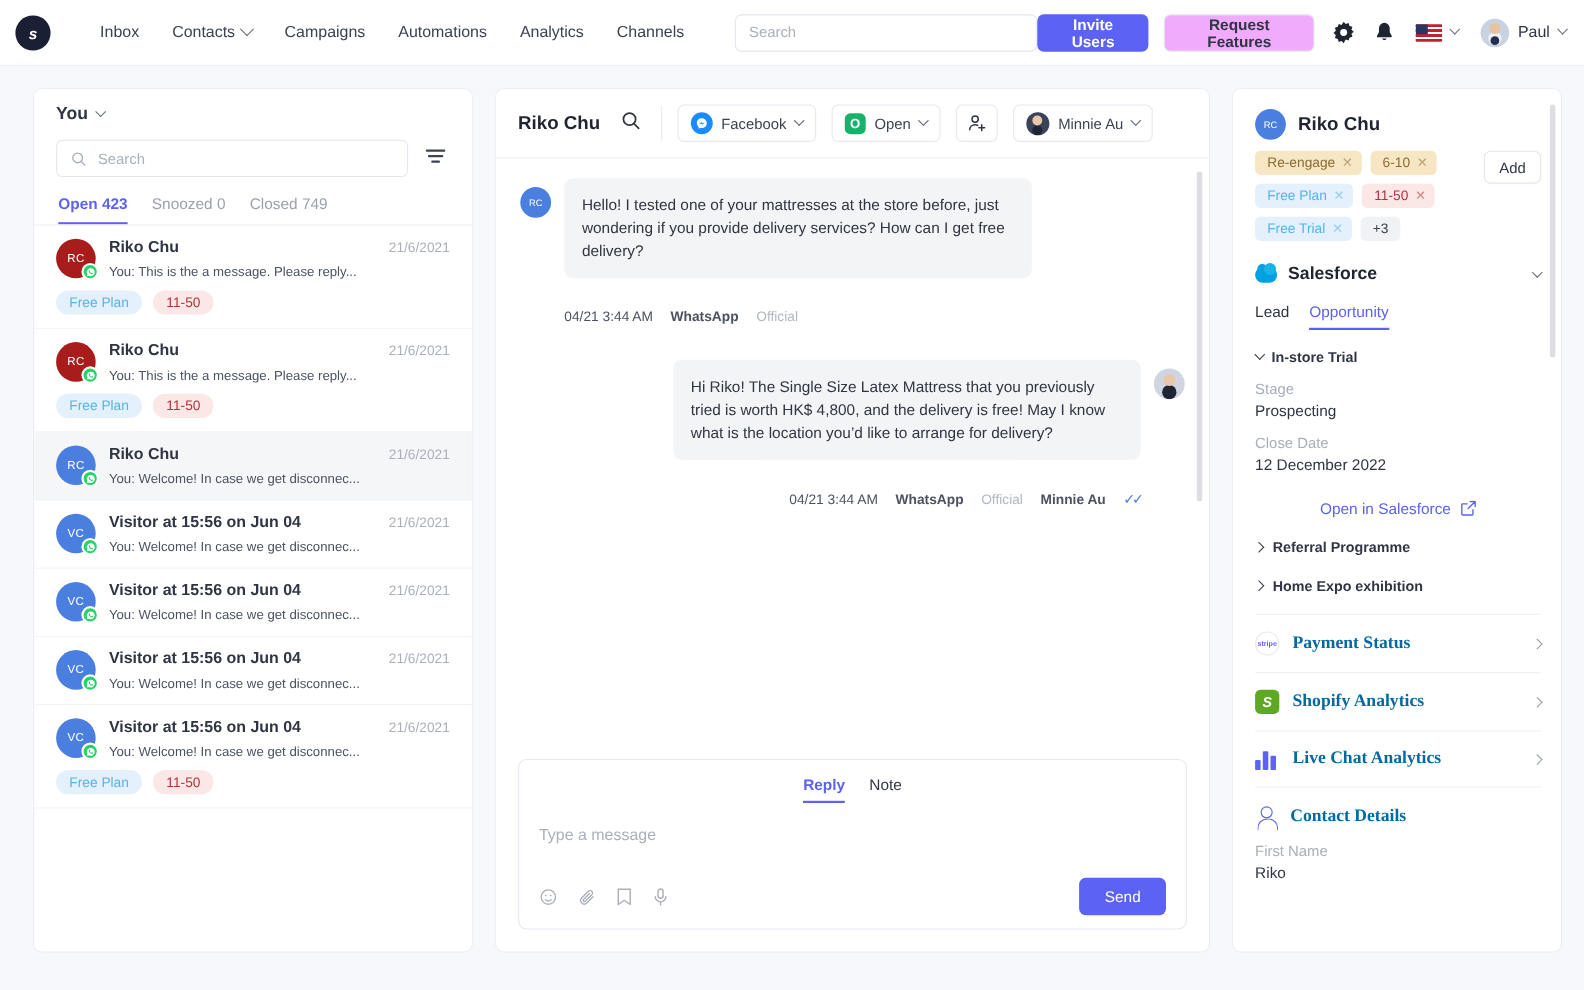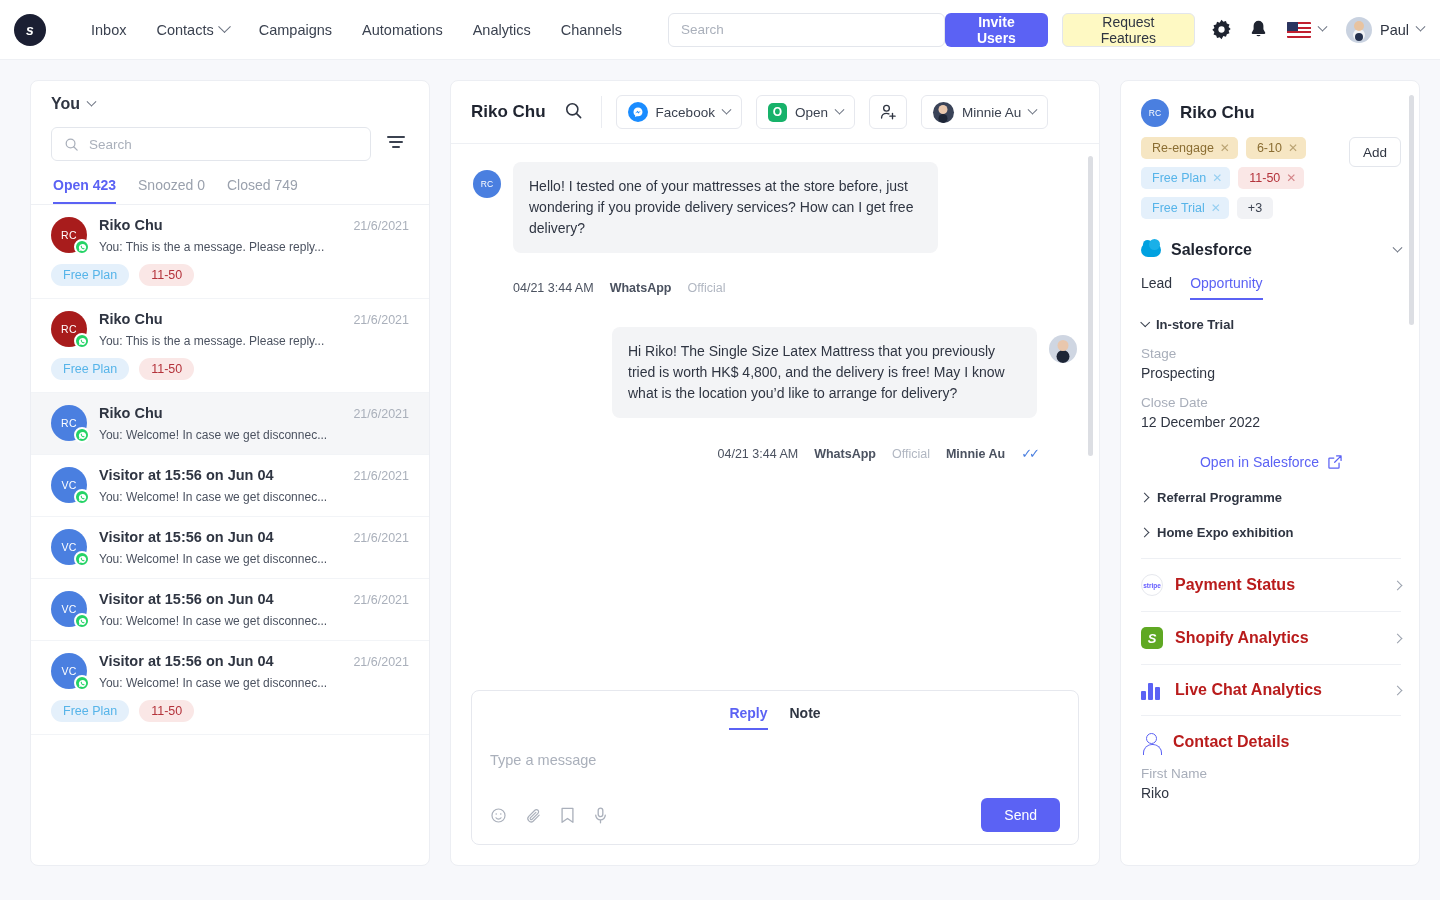--- a/index.html
+++ b/index.html
@@ -44,23 +44,23 @@
     display: flex; align-items: center; padding: 0 12px;
     font-size: 13.5px; color: #aab0bb; background: #fff;
   }
   .nav-right { margin-left: auto; display: flex; align-items: center; gap: 0; }
   .btn-primary {
     background: #5b62f4; color: #fff; border: none; border-radius: 6px;
     height: 34px; padding: 0 16px; font-size: 14px; font-weight: bold;
     cursor: pointer; font-family: inherit;
   }
   .btn-outline {
-    background: #fef9c3; color: #2f3542; border: 1px solid #e3e6ec; border-radius: 6px;
+    background: #f0abfc; color: #2f3542; border: 1px solid #e3e6ec; border-radius: 6px;
     height: 34px; padding: 0 16px; font-size: 14px; margin-left: 14px;
-    cursor: pointer; font-family: inherit;
+    cursor: pointer; font-family: inherit; font-weight: bold;
   }
   .icon-btn { margin-left: 16px; cursor: pointer; display:flex; align-items:center; }
   .flag {
     width: 24px; height: 16px; margin-left: 18px;
     background: repeating-linear-gradient(#c1202f 0 2.3px, #fff 2.3px 4.6px);
     position: relative; border-radius: 1px; overflow: hidden;
   }
   .flag::before {
     content:""; position: absolute; left:0; top:0; width: 11px; height: 9px;
     background: #2a3560;
@@ -176,21 +176,21 @@
   .meta-out { justify-content: flex-end; padding-right: 40px; }
   .ticks { color: #4a7fe0; font-size: 13px; letter-spacing: -3px; }
   .chat-scroll {
     position: absolute; right: 6px; top: 12px; width: 5px; height: 300px;
     background: #dcdee3; border-radius: 3px;
   }
 
   .composer { margin: 0 20px 20px 20px; border: 1px solid #e6e8ee; border-radius: 8px;
               padding: 14px 18px 12px 18px; }
   .comp-tabs { display: flex; gap: 22px; justify-content: center; }
-  .comp-tab { font-size: 14px; color: #2f3542; padding-bottom: 7px; cursor: pointer; font-weight: bold; }
+  .comp-tab { font-size: 14px; color: #2f3542; padding-bottom: 7px; cursor: pointer; }
   .comp-tab.active { color: #5b62f4; font-weight: bold; border-bottom: 2.5px solid #5b62f4; }
   .comp-input { font-size: 14.5px; color: #aab0bb; padding: 22px 0 30px 0; }
   .comp-foot { display: flex; align-items: center; gap: 18px; }
   .comp-ic { cursor: pointer; color: #aab0bb; display:flex; }
   .send {
     margin-left: auto; background: #5b62f4; color: #fff; border: none;
     border-radius: 6px; height: 34px; padding: 0 23px; font-size: 14px;
     cursor: pointer; font-family: inherit;
   }
 
@@ -237,21 +237,21 @@
   .fl { font-size: 13.5px; color: #a8aeba; margin-top: 14px; }
   .fv { font-size: 14px; color: #2f3542; margin-top: 4px; }
   .sf-link { display: flex; align-items: center; justify-content: center; gap: 9px;
              color: #5b62f4; font-size: 14px; margin-top: 24px; cursor: pointer; }
   .mini-acc { display: flex; align-items: center; gap: 9px; margin-top: 20px;
               font-size: 13px; font-weight: bold; color: #2f3542; cursor: pointer; }
 
   .sect { display: flex; align-items: center; gap: 12px; padding: 15px 0;
           border-top: 1px solid #eef0f4; cursor: pointer; }
   .sect:first-of-type { border-top: none; }
-  .sect-t { font-size: 16px; font-weight: bold; color: #b91c1c; }
+  .sect-t { font-size: 16px; font-weight: bold; color: #0369a1; font-family: Liberation Serif, serif; }
   .sect .arr { margin-left: auto; width: 7px; height: 7px;
                border-right: 1.6px solid #9aa1ad; border-top: 1.6px solid #9aa1ad;
                transform: rotate(45deg); }
   .stripe-ic { width: 22px; height: 22px; border-radius: 50%; border: 1px solid #e6e8ee;
                background:#fff; display:flex; align-items:center; justify-content:center;
                font-size: 6.5px; color:#635bff; font-weight:bold; flex:none; }
   .shop-ic { width: 22px; height: 22px; border-radius: 5px; background: #5fa823;
              color:#fff; font-size: 13px; font-weight:bold; flex:none;
              display:flex; align-items:center; justify-content:center; font-style: italic;}
   .lca-ic { width: 22px; height: 20px; flex:none; display:flex; align-items:flex-end;

